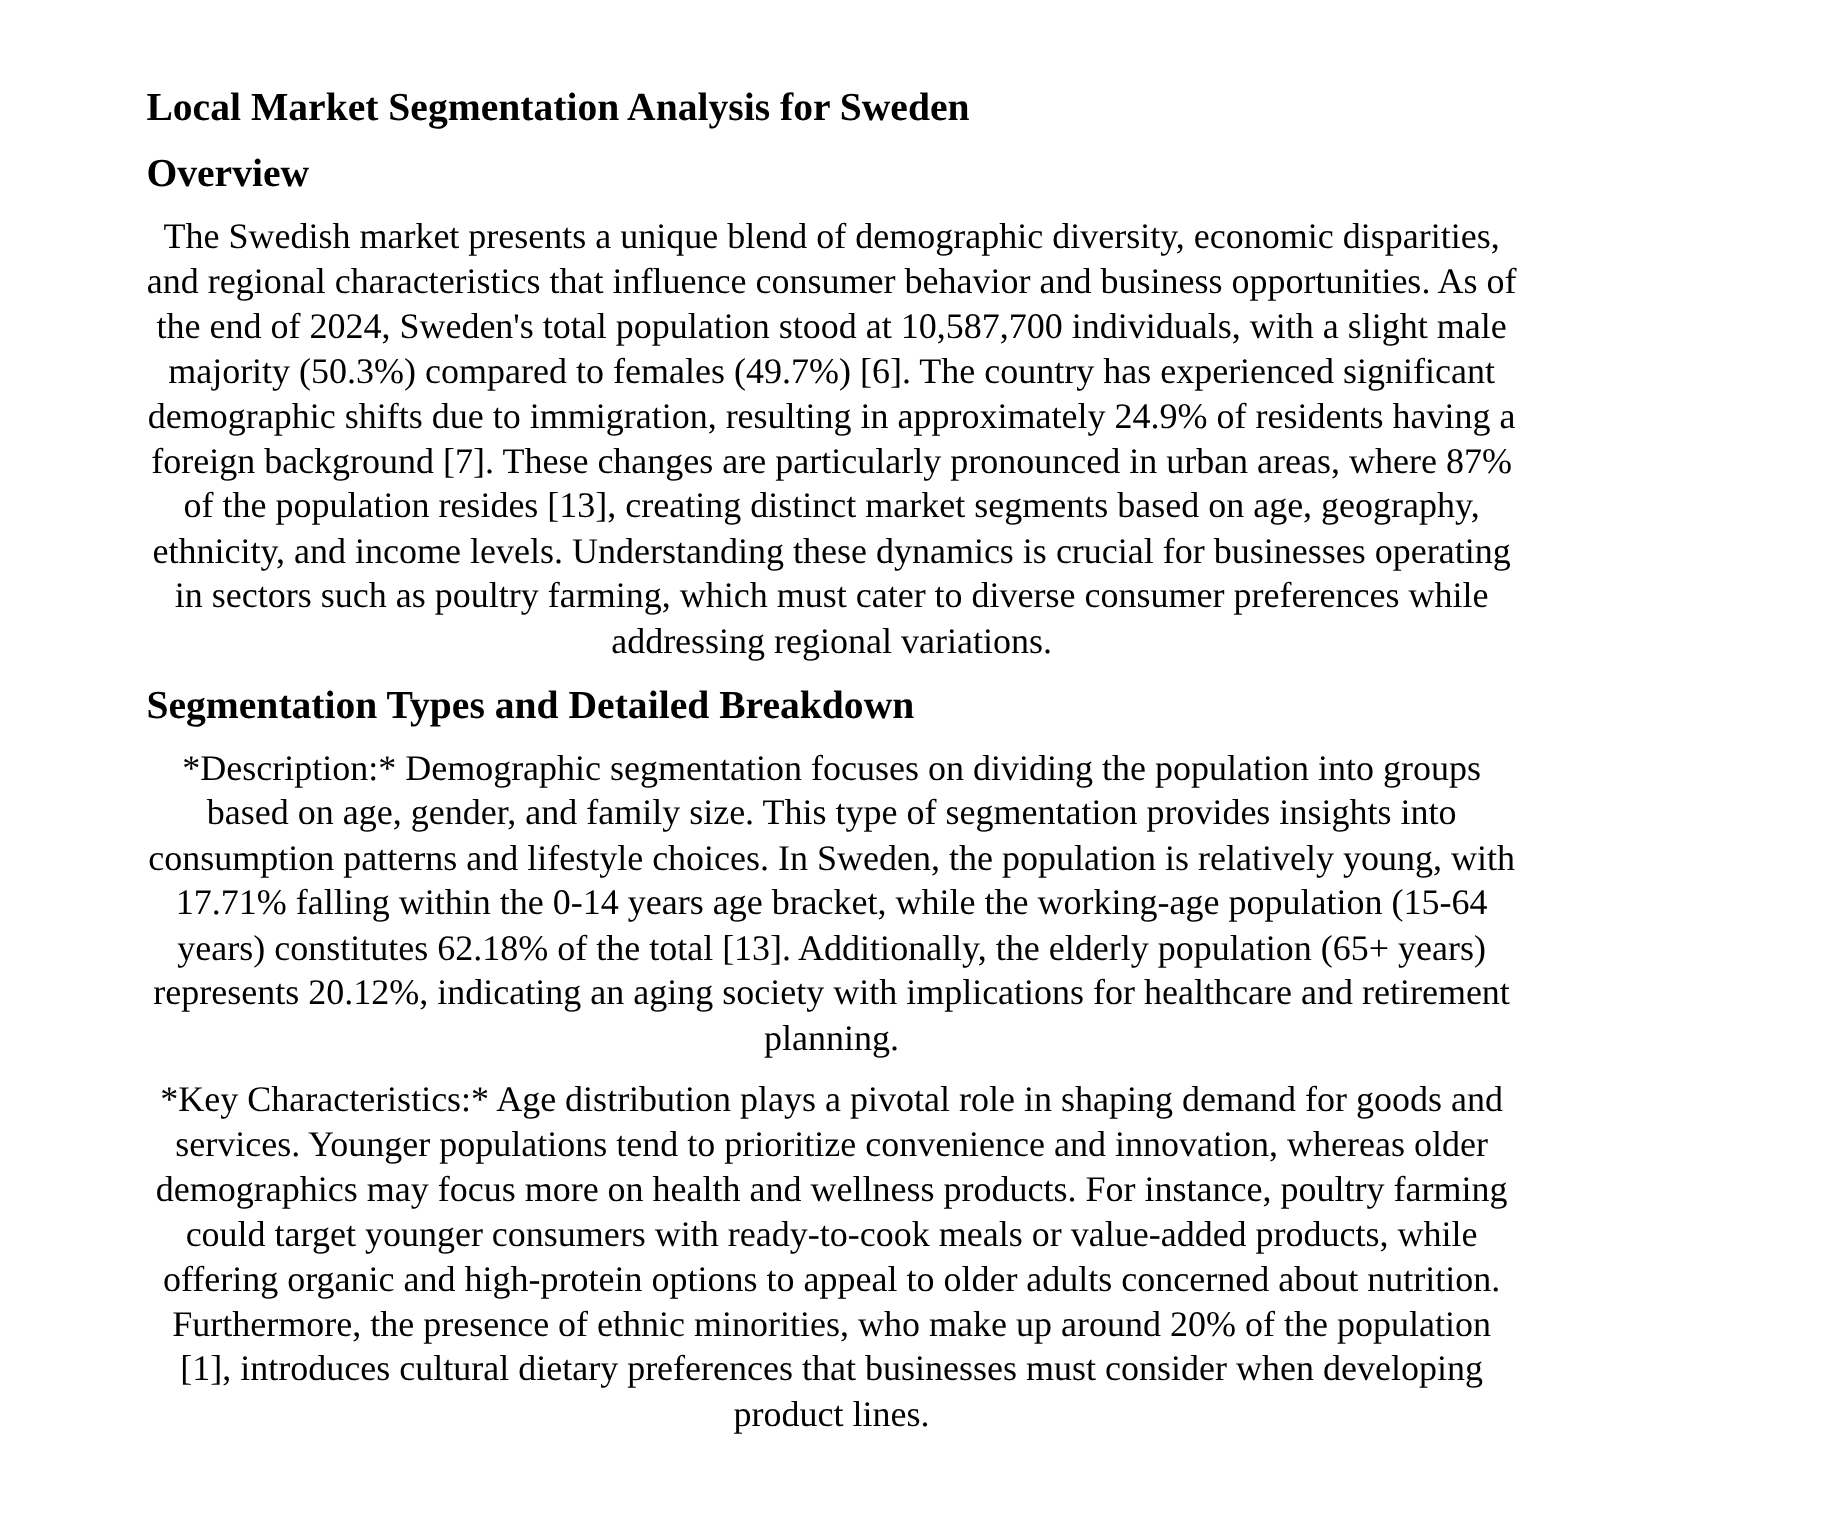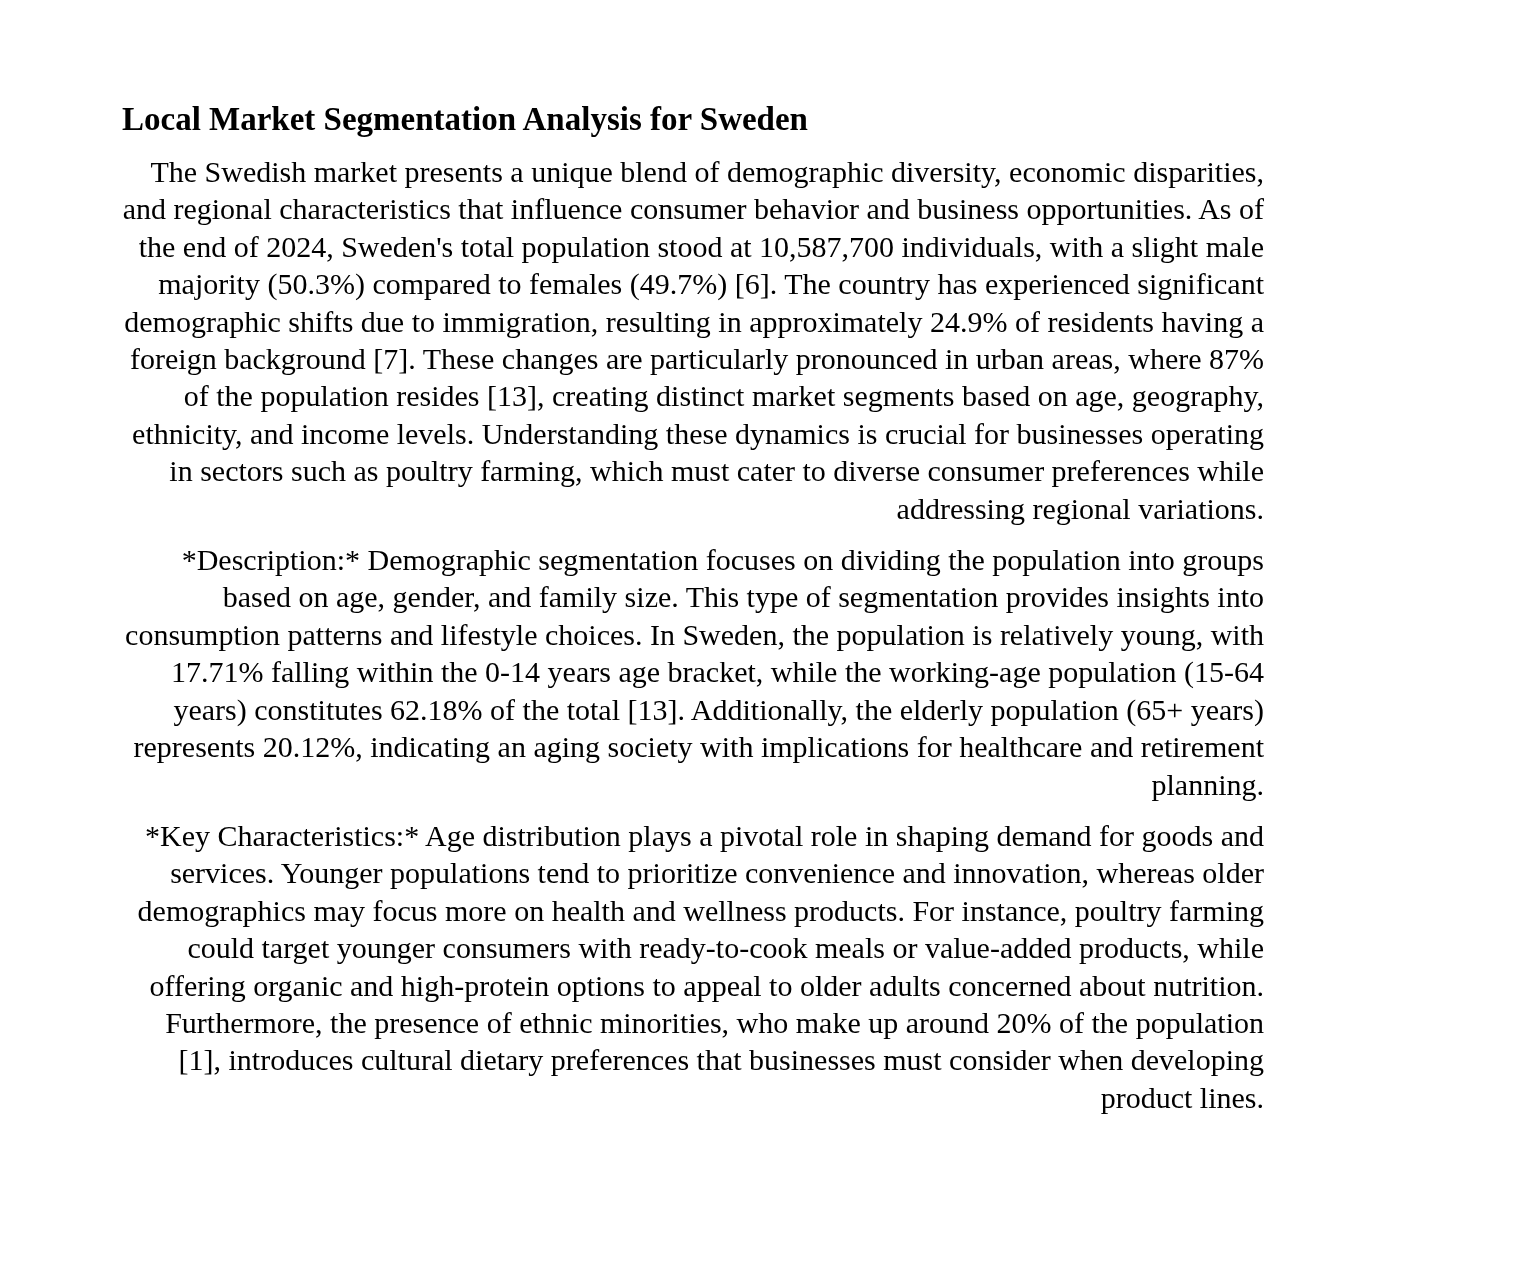--- a/index.html
+++ b/index.html
@@ -11,47 +11,49 @@
   body {
     width: 1524px;
     height: 1276px;
     overflow: hidden;
     font-family: "Liberation Serif", "DejaVu Serif", serif;
   }
   .page {
     box-sizing: border-box;
     width: 1444px;
     height: 1276px;
-    padding: 98px 180px 0 122px;
+    padding: 69px 180px 0 122px;
     background: #ffffff;
   }
   .doc-heading {
     font-size: 33px;
     line-height: 42px;
     font-weight: bold;
     margin: 0 0 13px 0;
   }
   .doc-paragraph {
     font-size: 30px;
     line-height: 37.4px;
     font-weight: normal;
     margin: 0 0 14px 0;
-    text-align: right;
+    text-align: center;
     word-spacing: normal;
   }
 </style>
 </head>
 <body>
 
 <div class="page">
 
   <h1 class="doc-heading">Local Market Segmentation Analysis for Sweden</h1>
 
+  <h2 class="doc-heading">Overview</h2>
 
   <p class="doc-paragraph">The Swedish market presents a unique blend of demographic diversity, economic disparities, and regional characteristics that influence consumer behavior and business opportunities. As of the end of 2024, Sweden's total population stood at 10,587,700 individuals, with a slight male majority (50.3%) compared to females (49.7%) [6]. The country has experienced significant demographic shifts due to immigration, resulting in approximately 24.9% of residents having a foreign background [7]. These changes are particularly pronounced in urban areas, where 87% of the population resides [13], creating distinct market segments based on age, geography, ethnicity, and income levels. Understanding these dynamics is crucial for businesses operating in sectors such as poultry farming, which must cater to diverse consumer preferences while addressing regional variations.</p>
 
+  <h2 class="doc-heading">Segmentation Types and Detailed Breakdown</h2>
 
 
   <p class="doc-paragraph">*Description:* Demographic segmentation focuses on dividing the population into groups based on age, gender, and family size. This type of segmentation provides insights into consumption patterns and lifestyle choices. In Sweden, the population is relatively young, with 17.71% falling within the 0-14 years age bracket, while the working-age population (15-64 years) constitutes 62.18% of the total [13]. Additionally, the elderly population (65+ years) represents 20.12%, indicating an aging society with implications for healthcare and retirement planning.</p>
 
   <p class="doc-paragraph">*Key Characteristics:* Age distribution plays a pivotal role in shaping demand for goods and services. Younger populations tend to prioritize convenience and innovation, whereas older demographics may focus more on health and wellness products. For instance, poultry farming could target younger consumers with ready-to-cook meals or value-added products, while offering organic and high-protein options to appeal to older adults concerned about nutrition. Furthermore, the presence of ethnic minorities, who make up around 20% of the population [1], introduces cultural dietary preferences that businesses must consider when developing product lines.</p>
 
 </div>
 
 </body></html>

